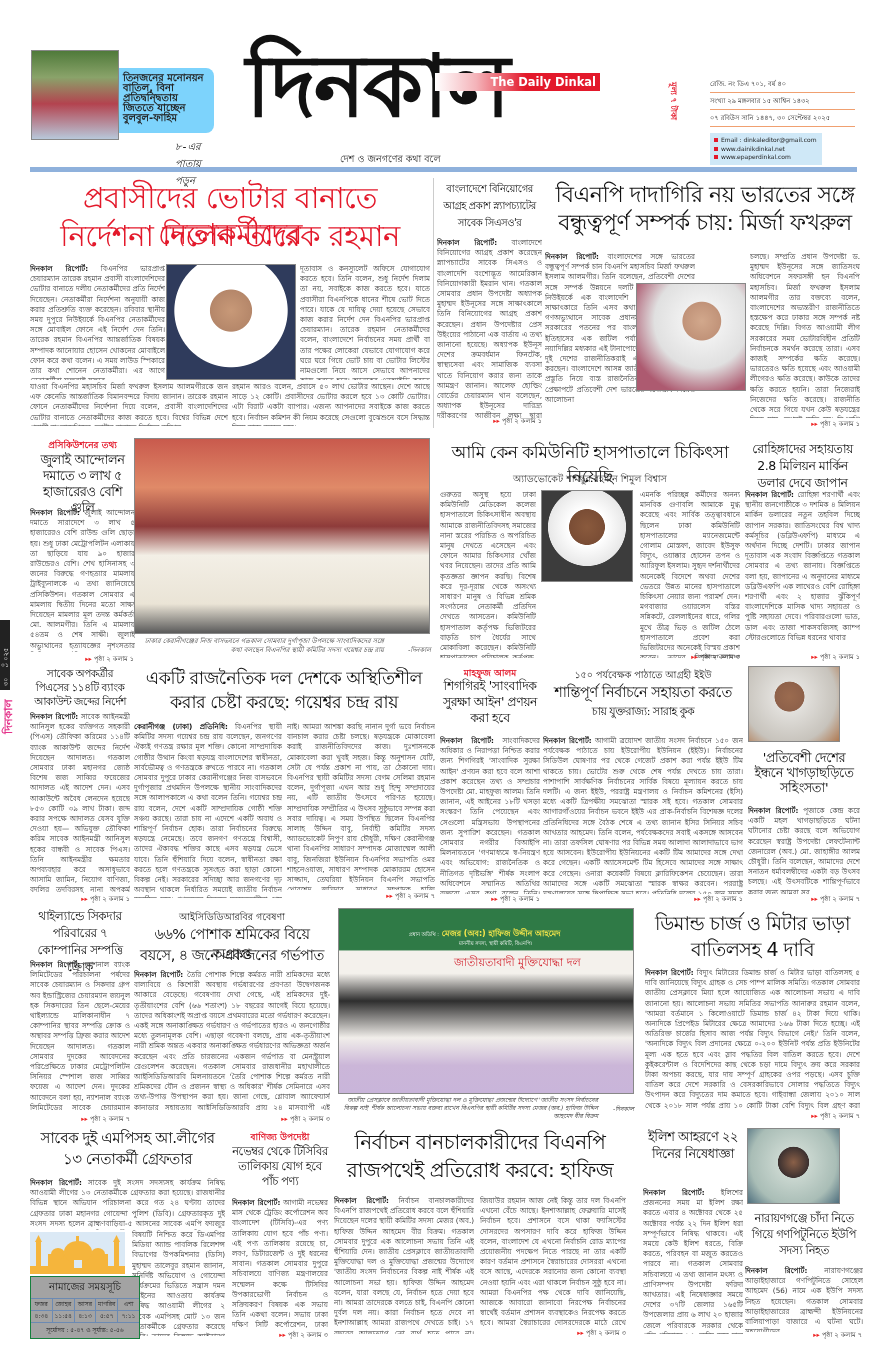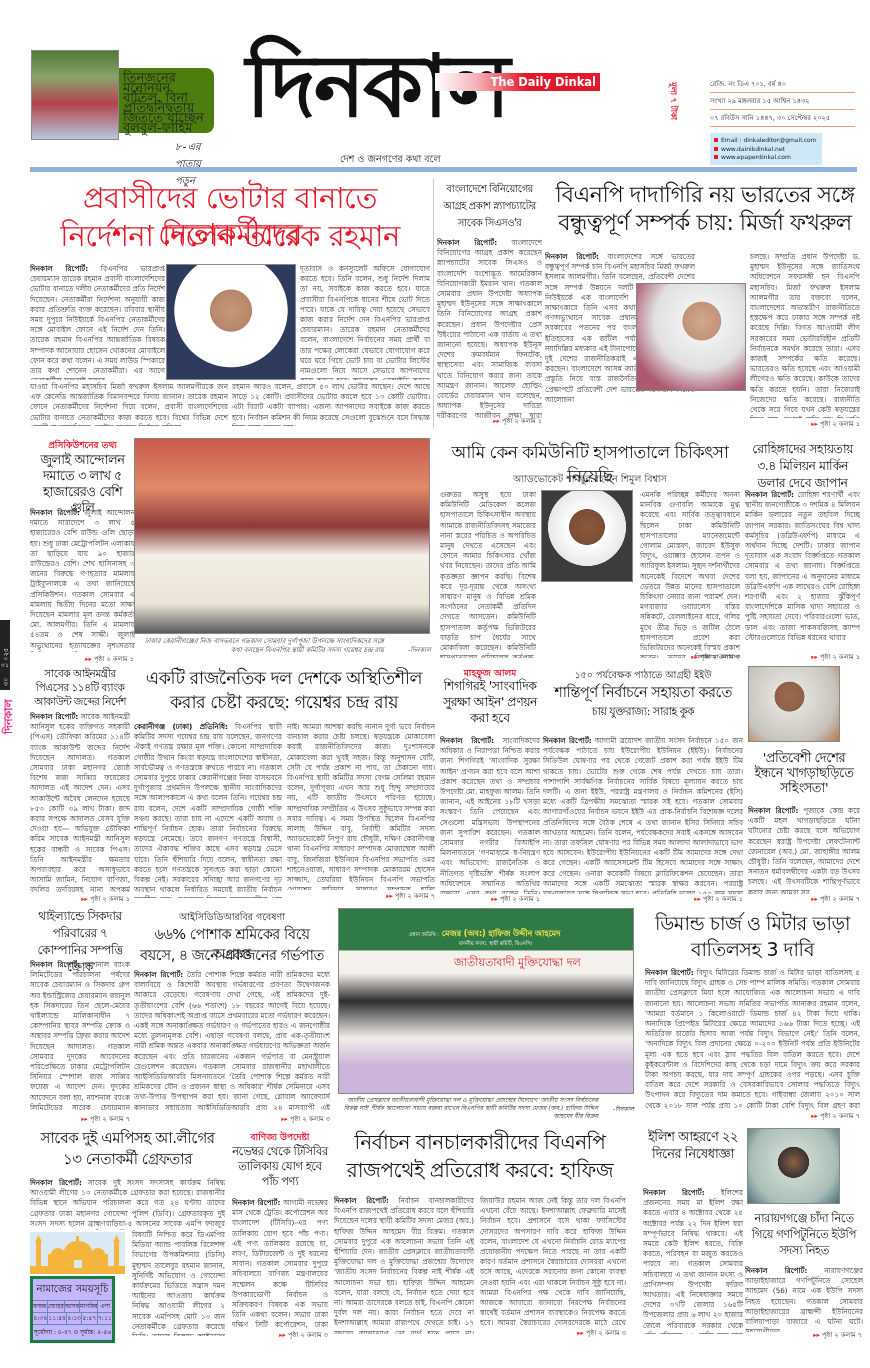--- a/index.html
+++ b/index.html
@@ -13,21 +13,21 @@
   .kicker { font-weight: bold; text-align: center; color: #e3192b; }
   .photo { background: linear-gradient(160deg, #9a8a78 0%, #c9b8a5 40%, #6c5c50 100%); border: 1px solid #888; }
   .caption { font-size: 6.6px; font-style: italic; color: #333; line-height: 9px; text-align: right; }
   .rule-v { position: absolute; width: 1px; background: #ccc; }
 </style>
 </head>
 <body>
 
 <div class="abs" style="left:31px;top:50px;width:180px;height:84px;">
   <div class="abs photo" style="left:0;top:0;width:88px;height:90px;background:linear-gradient(180deg,#4f7a3a 0%,#8aa36a 30%,#b3434f 60%,#b8c8da 100%);"></div>
-  <div class="abs" style="left:88px;top:18px;width:95px;height:65px;background:#4d7c0f;border-radius:0 8px 8px 0;padding:5px 4px;font-size:13px;line-height:10px;color:#222;">তিনজনের মনোনয়ন বাতিল, বিনা প্রতিদ্বন্দ্বিতায় জিততে যাচ্ছেন বুলবুল-ফাহিম</div>
+  <div class="abs" style="left:88px;top:18px;width:95px;height:65px;background:#7dd3fc;border-radius:0 8px 8px 0;padding:5px 4px;font-size:10px;line-height:10px;color:#222;font-weight:bold;">তিনজনের মনোনয়ন বাতিল, বিনা প্রতিদ্বন্দ্বিতায় জিততে যাচ্ছেন বুলবুল-ফাহিম</div>
   <div class="abs" style="left:144px;top:89px;font-size:10px;font-style:italic;color:#222;font-family:Liberation Mono, monospace;">৮-এর পাতায় পড়ুন</div>
 </div>
 
 <div class="abs" style="left:240px;top:40px;width:360px;height:110px;">
   <div class="abs" style="left:6px;top:-4px;font-size:86px;font-weight:bold;color:#111;letter-spacing:-2px;line-height:100px;">দিনকাল</div>
   <div class="abs" style="left:195px;top:33px;width:165px;height:18px;background:linear-gradient(90deg,#ffffff 0%,#f4b3b9 25%,#e3192b 55%);color:#fff;font-weight:bold;font-size:11.5px;text-align:right;padding-right:4px;line-height:18px;">The Daily Dinkal</div>
   <div class="abs" style="left:100px;top:112px;font-size:9.5px;color:#222;">দেশ ও জনগণের কথা বলে</div>
 </div>
 
 <div class="abs" style="left:668px;top:82px;width:12px;height:70px;">
@@ -86,25 +86,25 @@
 <div class="abs caption" style="left:134px;top:637px;width:250px;">ঢাকার কেরানীগঞ্জের নিজ বাসভবনে গতকাল সোমবার দুর্গাপূজা উপলক্ষে সাংবাদিকদের সঙ্গে কথা বলছেন বিএনপির স্থায়ী কমিটির সদস্য গয়েশ্বর চন্দ্র রায়</div>
 <div class="abs caption" style="left:395px;top:646px;width:36px;text-align:right;">-দিনকাল</div>
 
 <div class="abs hl" style="left:440px;top:440px;width:300px;font-size:17px;line-height:24px;font-weight:normal;">আমি কেন কমিউনিটি হাসপাতালে চিকিৎসা নিয়েছি</div>
 <div class="abs" style="left:440px;top:472px;width:300px;text-align:center;font-size:9.5px;color:#333;">অ্যাডভোকেট শামছুর রহমান শিমুল বিশ্বাস</div>
 <div class="abs body-text" style="left:440px;top:490px;width:96px;height:168px;overflow:hidden;">গুরুতর অসুস্থ হয়ে ঢাকা কমিউনিটি মেডিকেল কলেজ হাসপাতালে চিকিৎসাধীন অবস্থায় আমাকে রাজনীতিবিদসহ সমাজের নানা স্তরের পরিচিত ও অপরিচিত মানুষ দেখতে এসেছেন এবং ফোনে আমার চিকিৎসার খোঁজ খবর নিয়েছেন। তাদের প্রতি আমি কৃতজ্ঞতা জ্ঞাপন করছি। বিশেষ করে দূর-দূরান্ত থেকে অসংখ্য সাধারণ মানুষ ও বিভিন্ন শ্রমিক সংগঠনের নেতাকর্মী প্রতিদিন দেখতে আসতেন। কমিউনিটি হাসপাতাল কর্তৃপক্ষ ভিজিটরের বাড়তি চাপ ধৈর্যের সাথে মোকাবিলা করেছেন। কমিউনিটি হাসপাতালের পরিচালক কর্তৃপক্ষ, চিকিৎসক বীর মুক্তিযোদ্ধা ডা: এমএ মালেক, ডা: অরিফুল ইসলাম (আরিফ), ডা: এটিএম মাওলাদাদ চৌধুরী ও ডা: রোখসানা আলম রিপা আন্তরিকতার সাথে চিকিৎসা সেবা দিয়েছেন। নার্স,</div>
 <div class="abs photo" style="left:541px;top:490px;width:92px;height:92px;background:radial-gradient(circle at 50% 40%,#8a5a3d 0%,#7a4d35 25%,#ffffff 26%,#e8e8e8 55%,#3c3c3c 56%);"></div>
 <div class="abs body-text" style="left:640px;top:490px;width:100px;height:168px;overflow:hidden;">এমনকি পরিচ্ছন্ন কর্মীদের অনন্য মানবিক গুণাবলি আমাকে মুগ্ধ করেছে এবং সার্বিক তত্ত্বাবধানে ছিলেন ঢাকা কমিউনিটি হাসপাতালের ম্যানেজমেন্টে গোলাম মোস্তফা, জাবেদ ইউসুফ বিদ্যুৎ, ওয়াক্কার হোসেন তপন ও আরিফুল ইসলাম। সুহৃদ দর্শনার্থীদের অনেকেই বিদেশে অথবা দেশের ভেতরে উন্নত মানের হাসপাতালে চিকিৎসা নেয়ার জন্য পরামর্শ দেন। মগবাজার ওয়ারলেস বস্তির সন্নিকটে, রেললাইনের ধারে, গলির মুখে তীব্র ভিড় ও জটিল ঠেলে হাসপাতালে প্রবেশ করা ভিজিটরদের অনেকেই বিস্ময় প্রকাশ করেন। তাদের জিজ্ঞাসা-সুযোগ থাকা সত্ত্বেও অন্য কোথাও যাচ্ছি না কেন? কৌতূহলবশত অনেকেই জানতে চান ঢাকার নামকরা সব হাসপাতাল থাকতে আমি কেন কমিউনিটি হাসপাতালে চিকিৎসা</div>
 <div class="abs cont" style="left:665px;top:652px;width:75px;"><span class="arrow">▸▸ </span><span>পৃষ্ঠা ২ কলাম ৩</span></div>
 
-<div class="abs hl" style="left:745px;top:440px;width:115px;font-size:12.5px;line-height:17px;font-weight:normal;">রোহিঙ্গাদের সহায়তায় ৩.৪ মিলিয়ন মার্কিন ডলার দেবে জাপান</div>
+<div class="abs hl" style="left:745px;top:440px;width:115px;font-size:12.5px;line-height:17px;font-weight:normal;">রোহিঙ্গাদের সহায়তায় 2.8 মিলিয়ন মার্কিন ডলার দেবে জাপান</div>
 <div class="abs body-text" style="left:745px;top:490px;width:115px;height:160px;overflow:hidden;"><b>দিনকাল রিপোর্ট:</b> <span>রোহিঙ্গা শরণার্থী এবং স্থানীয় জনগোষ্ঠীকে ৩ দশমিক ৪ মিলিয়ন মার্কিন ডলারের নতুন তহবিল দিচ্ছে জাপান সরকার। জাতিসংঘের বিশ্ব খাদ্য কর্মসূচির (ডব্লিউএফপি) মাধ্যমে এ অর্থদান দিচ্ছে দেশটি। ঢাকার জাপান দূতাবাস এক সংবাদ বিজ্ঞপ্তিতে গতকাল সোমবার এ তথ্য জানায়। বিজ্ঞপ্তিতে বলা হয়, জাপানের এ অনুদানের মাধ্যমে ডব্লিউএফপি এক লাখেরও বেশি রোহিঙ্গা শরণার্থী এবং ২ হাজার ঝুঁকিপূর্ণ বাংলাদেশিকে মাসিক খাদ্য সহায়তা ও পুষ্টি সহায়তা দেবে। পরিবারগুলো ভাত, ডাল এবং তাজা শাকসবজিসহ ক্যাম্প স্টোরগুলোতে বিভিন্ন ধরনের খাবার</span></div>
 <div class="abs cont" style="left:790px;top:652px;width:70px;"><span class="arrow">▸▸ </span><span>পৃষ্ঠা ২ কলাম ১</span></div>
 
-<div class="abs hl" style="left:30px;top:666px;width:100px;font-size:10.5px;line-height:14px;font-weight:normal;">সাবেক আইনমন্ত্রীর পিএসের ১১৪টি ব্যাংক আকাউন্ট জব্দের নির্দেশ</div>
+<div class="abs hl" style="left:30px;top:666px;width:100px;font-size:10.5px;line-height:14px;font-weight:normal;">সাবেক অপকর্ত্রীর পিএসের ১১৪টি ব্যাংক আকাউন্ট জব্দের নির্দেশ</div>
 <div class="abs body-text" style="left:30px;top:712px;width:100px;height:184px;overflow:hidden;"><b>দিনকাল রিপোর্ট:</b> <span>সাবেক আইনমন্ত্রী আনিসুল হকের ব্যক্তিগত সহকারী (পিএস) তৌফিকা করিমের ১১৪টি ব্যাংক আকাউন্ট জব্দের নির্দেশ দিয়েছেন আদালত। গতকাল সোমবার ঢাকা মহানগর জ্যেষ্ঠ বিশেষ জজ সাব্বির ফয়েজের আদালত এই আদেশ দেন। এসব আকাউন্টে অবৈধ লেনদেন হয়েছে ৮৫৩ কোটি ৩৯ লাখ টাকা। জব্দ করার সপক্ষে আদালত যেসব যুক্তি দেওয়া হয়— অভিযুক্ত তৌফিকা করিম সাবেক আইনমন্ত্রী আনিসুল হকের বান্ধবী ও সাবেক পিএস। তিনি আইনমন্ত্রীর ক্ষমতার অপব্যবহার করে অসাধুভাবে আসামি জামিন, নিয়োগ বাণিজ্য, বদলির তদবিরসহ নানা অপকর্ম করে উপার্জন</span></div>
 <div class="abs cont" style="left:58px;top:894px;width:72px;"><span class="arrow">▸▸ </span><span>পৃষ্ঠা ২ কলাম ১</span></div>
 
 <div class="abs hl" style="left:134px;top:666px;width:300px;font-size:17.5px;line-height:24px;font-weight:normal;">একটি রাজনৈতিক দল দেশকে অস্থিতিশীল</div>
 <div class="abs hl" style="left:134px;top:690px;width:300px;font-size:17.5px;line-height:24px;font-weight:normal;">করার চেষ্টা করছে: গয়েশ্বর চন্দ্র রায়</div>
 <div class="abs body-text" style="left:134px;top:722px;width:148px;height:176px;overflow:hidden;"><b>কেরানীগঞ্জ (ঢাকা) প্রতিনিধি:</b> <span>বিএনপির স্থায়ী কমিটির সদস্য গয়েশ্বর চন্দ্র রায় বলেছেন, জনগণের ঐক্যই গণতন্ত্র রক্ষার মূল শক্তি। কোনো সাম্প্রদায়িক গোষ্ঠীর উত্থান কিংবা ষড়যন্ত্র বাংলাদেশের স্বাধীনতা, সার্বভৌমত্ব ও গণতন্ত্রকে রুখতে পারবে না। গতকাল সোমবার দুপুরে ঢাকার কেরানীগঞ্জের নিজ বাসভবনে দুর্গাপূজার প্রথমদিন উপলক্ষে স্থানীয় সাংবাদিকদের সঙ্গে আলাপকালে এ কথা বলেন তিনি। গয়েশ্বর চন্দ্র রায় বলেন, দেশে একটি সাম্প্রদায়িক গোষ্ঠী শক্তি সঞ্চয় করছে। তারা চায় না এদেশে একটি অবাধ ও শান্তিপূর্ণ নির্বাচন হোক। তারা নির্বাচনের বিরুদ্ধে ষড়যন্ত্রে নেমেছে। তবে জনগণ গণতন্ত্রে বিশ্বাসী, তাদের ঐক্যবদ্ধ শক্তির কাছে এসব ষড়যন্ত্র ভেসে যাবে। তিনি হুঁশিয়ারি দিয়ে বলেন, স্বাধীনতা রক্ষা করতে হলে গণতন্ত্রকে সুসংহত করা ছাড়া কোনো বিকল্প নেই। সরকারের সদিচ্ছা আর জনগণের দৃঢ় অবস্থান থাকলে নির্ধারিত সময়েই জাতীয় নির্বাচন অনুষ্ঠিত হবে। গণতন্ত্রের বিরুদ্ধে ষড়যন্ত্রকারীরা শেষ পর্যন্ত পরাজিত হবেই। তিনি আরো বলেন, হাজারো হাজার পূজা মণ্ডপের মধ্যে কোন নীতি বাচক বিষয়</span></div>
 <div class="abs body-text" style="left:287px;top:722px;width:148px;height:168px;overflow:hidden;">নাই। আমরা আশঙ্কা করছি নানান দুর্গা ভবে নির্বাচন বানচাল করার চেষ্টা চলছে। ষড়যন্ত্রকে মোকাবেলা করাই রাজনীতিবিদদের কাজ। দুঃশাসনকে মোকাবেলা করা খুবই সহজ। কিন্তু অনুশাসন যেটি, সেটা যে পর্যন্ত প্রকাশ না পায়, তা ঠেকানো দায়। বিএনপির স্থায়ী কমিটির সদস্য বেগম সেলিমা রহমান বলেন, দুর্গাপূজা এখন আর শুধু হিন্দু সম্প্রদায়ের নয়, এটি জাতীয় উৎসবে পরিণত হয়েছে। সাম্প্রদায়িক সম্প্রীতির এ উৎসব সুষ্ঠুভাবে সম্পন্ন করা সবার দায়িত্ব। এ সময় উপস্থিত ছিলেন বিএনপির সালাহ উদ্দিন বাবু, নির্বাহী কমিটির সদস্য অ্যাডভোকেট নিপুণ রায় চৌধুরী, দক্ষিণ কেরানীগঞ্জ থানা বিএনপির সাধারণ সম্পাদক মোজাম্মেল আলী বাবু, জিনজিরা ইউনিয়ন বিএনপির সভাপতি ওমর শাহনেওয়াজ, সাধারণ সম্পাদক মোকাররম হোসেন সাজ্জাদ, তেঘরিয়া ইউনিয়ন বিএনপি সভাপতি খোরশেদ জমিদার, সাধারণ সম্পাদক হাজি সামিউল্লাহ, ঢাকা জেলা দক্ষিণ ছাত্রদল সভাপতি পভেল মোল্লাসহ দক্ষিণ কেরানীগঞ্জ থানা বিএনপি ও অঙ্গ সংগঠনের নেতাকর্মীরা। বিএনপি</div>
 <div class="abs cont" style="left:360px;top:891px;width:75px;"><span class="arrow">▸▸ </span><span>পৃষ্ঠা ২ কলাম ৭</span></div>
 
 <div class="abs kicker" style="left:440px;top:666px;width:100px;font-size:9px;">মাহফুজ আলম</div>
@@ -134,21 +134,21 @@
 <div class="abs cont" style="left:255px;top:1114px;width:75px;"><span class="arrow">▸▸ </span><span>পৃষ্ঠা ২ কলাম ৩</span></div>
 
 <div class="abs photo" style="left:338px;top:908px;width:296px;height:186px;background:linear-gradient(180deg,#2f7a46 0%,#2f7a46 22%,#f4f1ec 23%,#f4f1ec 35%,#2e2e2e 50%,#f1eeea 70%,#cbb6d8 85%,#c9b5da 100%);overflow:hidden;">
   <div style="position:absolute;left:70px;top:18px;font-size:8px;color:#f8e84b;font-weight:bold;white-space:nowrap;"><span style="font-size:5px;color:#fff;font-weight:normal;">প্রধান অতিথি :</span> <span>মেজর (অব:) হাফিজ উদ্দীন আহমেদ</span></div>
   <div style="position:absolute;left:120px;top:31px;font-size:5px;color:#fff;white-space:nowrap;">মাননীয় সদস্য, স্থায়ী কমিটি, বিএনপি।</div>
   <div style="position:absolute;left:115px;top:45px;font-size:11px;color:#d2222d;white-space:nowrap;">জাতীয়তাবাদী মুক্তিযোদ্ধা দল</div>
 </div>
 <div class="abs caption" style="left:338px;top:1096px;width:260px;font-size:6px;line-height:8px;">জাতীয় প্রেসক্লাবে জাতীয়তাবাদী মুক্তিযোদ্ধা দল ও মুক্তিযোদ্ধা প্রজন্মের উদ্যোগে 'জাতীয় সংসদ নির্বাচনের বিকল্প নাই' শীর্ষক আলোচনা সভায় বক্তব্য রাখেন বিএনপির স্থায়ী কমিটির সদস্য মেজর (অব.) হাফিজ উদ্দিন আহমেদ বীর বিক্রম</div>
 <div class="abs caption" style="left:600px;top:1104px;width:34px;text-align:right;font-size:6px;">-দিনকাল</div>
 
-<div class="abs hl" style="left:645px;top:910px;width:215px;font-size:19px;line-height:26px;font-weight:normal;">ডিমান্ড চার্জ ও মিটার ভাড়া বাতিলসহ 3 দাবি</div>
+<div class="abs hl" style="left:645px;top:910px;width:215px;font-size:19px;line-height:26px;font-weight:normal;">ডিমান্ড চার্জ ও মিটার ভাড়া বাতিলসহ 4 দাবি</div>
 <div class="abs body-text" style="left:645px;top:968px;width:215px;height:142px;overflow:hidden;"><b>দিনকাল রিপোর্ট:</b> <span>বিদ্যুৎ মিটারের ডিমান্ড চার্জ ও মিটার ভাড়া বাতিলসহ ৫ দাবি জানিয়েছে বিদ্যুৎ গ্রাহক ও সেচ পাম্প মালিক সমিতি। গতকাল সোমবার জাতীয় প্রেসক্লাবে মিয়া হলে আয়োজিত এক আলোচনা সভায় এ দাবি জানানো হয়। আলোচনা সভায় সমিতির সভাপতি আনারুর রহমান বলেন, 'আমরা বর্তমানে ১ কিলোওয়াটে ডিমান্ড চার্জ ৪২ টাকা দিয়ে থাকি। অন্যদিকে প্রিপেইড মিটারের ক্ষেত্রে আমাদের ১৬৬ টাকা দিতে হচ্ছে। এই অতিরিক্ত চার্জের হিসাব আজ পর্যন্ত বিদ্যুৎ বিভাগে নেই।' তিনি বলেন, 'অন্যদিকে বিদ্যুৎ বিল প্রদানের ক্ষেত্রে ০-২০০ ইউনিট পর্যন্ত প্রতি ইউনিটের মূল্য এক হতে হবে এবং স্লাব পদ্ধতির বিল বাতিল করতে হবে। দেশে কুইকরেন্টাল ও বিদেশিদের কাছ থেকে চড়া দামে বিদ্যুৎ ক্রয় করে সরকার টাকা অপচয় করছে, যার দায় সম্পূর্ণ গ্রাহকের ওপর পড়ছে। এসব চুক্তি বাতিল করে দেশে সরকারি ও বেসরকারিভাবে সোলার পদ্ধতিতে বিদ্যুৎ উৎপাদন করে বিদ্যুতের দাম কমাতে হবে। গাইবান্ধা জেলায় ২০১০ সাল থেকে ২০১৮ সাল পর্যন্ত প্রায় ১০ কোটি টাকা বেশি বিদ্যুৎ বিল গ্রহণ করা হলে সে সময় বিদ্যুৎ বিভাগ কর্তৃক তদন্ত করা হয়। পরবর্তীতে ঐ বিল সমন্বয় করার কথা থাকলেও তা আজও করা হয়নি। অতিরিক্ত বিল সমন্বয়</span></div>
 <div class="abs cont" style="left:785px;top:1111px;width:75px;"><span class="arrow">▸▸ </span><span>পৃষ্ঠা ২ কলাম ৭</span></div>
 
 <div class="abs hl" style="left:30px;top:1128px;width:195px;font-size:15px;line-height:21px;font-weight:normal;">সাবেক দুই এমপিসহ আ.লীগের ১৩ নেতাকর্মী গ্রেফতার</div>
 <div class="abs body-text" style="left:30px;top:1178px;width:195px;height:52px;overflow:hidden;"><b>দিনকাল রিপোর্ট:</b> <span>সাবেক দুই সংসদ সদস্যসহ কার্যক্রম নিষিদ্ধ আওয়ামী লীগের ১৩ নেতাকর্মীকে গ্রেফতার করা হয়েছে। রাজধানীর বিভিন্ন স্থানে অভিযান পরিচালনা করে গত ২৪ ঘণ্টায় তাদের গ্রেফতার ঢাকা মহানগর গোয়েন্দা পুলিশ (ডিবি)। গ্রেফতারকৃত দুই সংসদ সদস্য হলেন ব্রাহ্মণবাড়িয়া-৫ আসনের সাবেক এমপি ফয়জুর রহমান বাদল ও সংরক্ষিত নারী আসনের সাবেক এমপি (৩৩৪) তামান্না নুসরাত বুবলী।</span></div>
 <div class="abs body-text" style="left:132px;top:1230px;width:93px;height:106px;overflow:hidden;">বিষয়টি নিশ্চিত করে ডিএমপির মিডিয়া অ্যান্ড পাবলিক রিলেশন্স বিভাগের উপকমিশনার (ডিসি) মুহাম্মদ তালেবুর রহমান জানান, সুনির্দিষ্ট অভিযোগ ও গোয়েন্দা কার্যক্রমের ভিত্তিতে সন্ত্রাস দমন আইনের আওতায় কার্যক্রম নিষিদ্ধ আওয়ামী লীগের ২ সাবেক এমপিসহ মোট ১৩ জন নেতাকর্মীকে গ্রেফতার করেছে ডিবি। তাদের বিরুদ্ধে আইনানুগ পদক্ষেপ প্রক্রিয়াধীন।</div>
 
 <div class="abs" style="left:30px;top:1232px;width:95px;height:42px;background:#dbe9f5;overflow:hidden;">
   <svg width="95" height="42" viewBox="0 0 95 42">
     <rect x="0" y="34" width="95" height="8" fill="#f5b53c"></rect>
@@ -157,21 +157,21 @@
     <rect x="46" y="4" width="3" height="6" fill="#f5b53c"></rect>
     <ellipse cx="28" cy="22" rx="7" ry="6" fill="#f5b53c"></ellipse>
     <ellipse cx="68" cy="22" rx="7" ry="6" fill="#f5b53c"></ellipse>
     <rect x="6" y="10" width="5" height="26" fill="#f5b53c"></rect>
     <rect x="84" y="10" width="5" height="26" fill="#f5b53c"></rect>
     <polygon points="8.5,3 5,10 12,10" fill="#f5b53c"></polygon>
     <polygon points="86.5,3 83,10 90,10" fill="#f5b53c"></polygon>
     <rect x="44" y="28" width="8" height="8" fill="#dbe9f5"></rect>
   </svg>
 </div>
-<div class="abs" style="left:30px;top:1276px;width:85px;border:3px solid #15803d;background:#c4b5fd;font-size:6px;">
+<div class="abs" style="left:30px;top:1276px;width:110px;border:1px solid #15803d;background:#a3a3a3;font-size:6px;">
   <div style="text-align:center;font-size:10px;padding:2px 0;border-bottom:1px solid #6b8ab3;color:#111;">নামাজের সময়সূচি</div>
   <div style="display:flex;border-bottom:1px solid #6b8ab3;">
     <div style="flex:1;text-align:center;border-right:1px solid #6b8ab3;">ফজর</div>
     <div style="flex:1;text-align:center;border-right:1px solid #6b8ab3;">জোহর</div>
     <div style="flex:1;text-align:center;border-right:1px solid #6b8ab3;">আসর</div>
     <div style="flex:1;text-align:center;border-right:1px solid #6b8ab3;">মাগরিব</div>
     <div style="flex:1;text-align:center;">এশা</div>
   </div>
   <div style="display:flex;border-bottom:1px solid #6b8ab3;">
     <div style="flex:1;text-align:center;border-right:1px solid #6b8ab3;">৪:৩৪</div>

